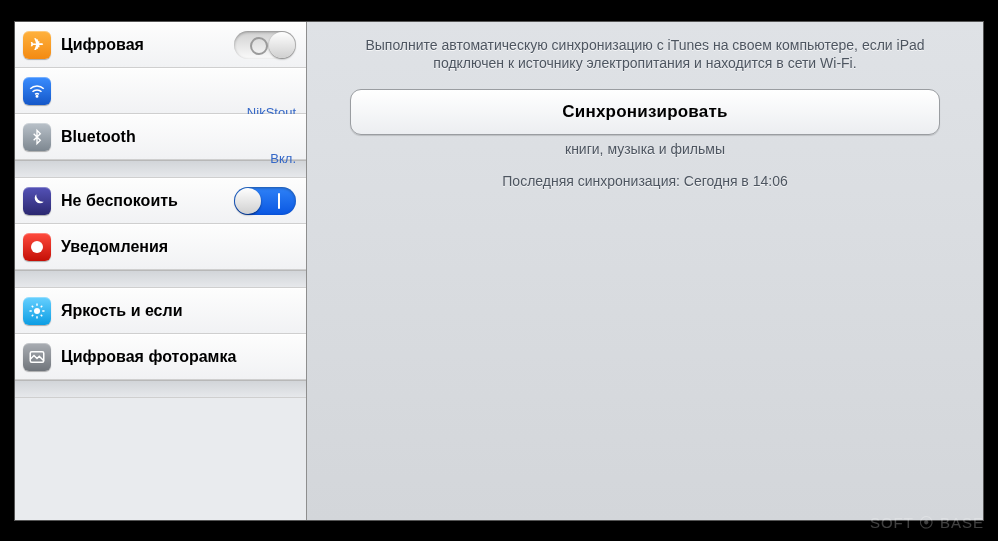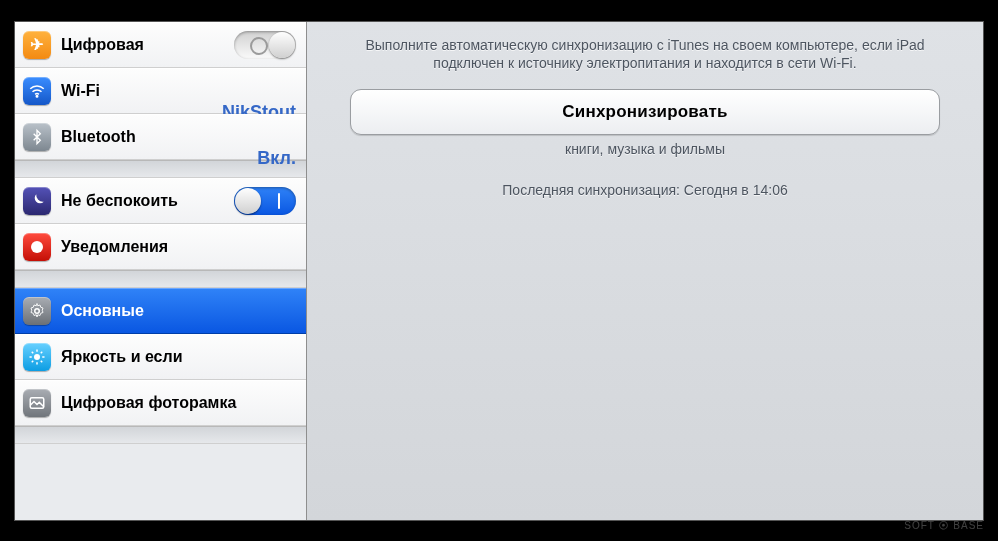--- a/index.html
+++ b/index.html
@@ -54,23 +54,23 @@
       margin-right:10px;
       display:flex;align-items:center;justify-content:center;
       font-size:16px;
       color:#fff;
       flex:0 0 28px;
       box-shadow:inset 0 1px 0 rgba(255,255,255,.3),0 1px 1px rgba(0,0,0,.3);
     }
     .lbl{flex:1;white-space:nowrap;}
     .value{
       color:#3568c7;
-      font-weight:bold;
+      font-weight:normal;
       margin-left:auto;
-      font-size:18px;
+      font-size:13px;
       margin-top:44px;
     }
     .gap{
       height:18px;
       background:linear-gradient(#d2d5d9,#e6e8eb);
       border-top:1px solid #b8b8b8;
       border-bottom:1px solid #cfcfcf;
     }
     
     .toggle{
@@ -134,25 +134,25 @@
       box-shadow:0 1px 1px rgba(0,0,0,.15);
       color:#000;
       letter-spacing:.2px;
     }
     .caption{
       margin-top:6px;
       color:#4d5560;
       font-size:14px;
       text-shadow:0 1px 0 rgba(255,255,255,.7);
     }
-    .caption + .caption{margin-top:25px;}
+    .caption + .caption{margin-top:16px;}
     .watermark{
       position:absolute;
       right:14px;bottom:10px;
-      font-size:10px;
+      font-size:15px;
       letter-spacing:1px;
       color:rgba(255,255,255,.25);
       font-family:Arial,Helvetica,sans-serif;
       pointer-events:none;
     }
   </style>
 </head>
 <body>
 
 <div class="device">
@@ -168,21 +168,20 @@
 
     <div class="row">
       <span class="ico i-wifi">
         <svg width="18" height="18" viewBox="0 0 24 24" fill="none" stroke="#fff" stroke-width="2">
             <path d="M3 9c5-5 13-5 18 0"></path>
             <path d="M6 13c3.3-3.3 8.7-3.3 12 0"></path>
             <path d="M9.5 16.5c1.4-1.4 3.6-1.4 5 0"></path>
             <circle cx="12" cy="19" r="1" fill="#fff"></circle>
           </svg>
       </span>
-      <span class="lbl">Wi-Fi</span>
       <span class="value">NikStout</span>
     </div>
 
     <div class="row">
       <span class="ico i-bt">
         <svg width="16" height="20" viewBox="0 0 24 24" fill="none" stroke="#fff" stroke-width="2">
             <path d="M7 7l10 10-5 5V2l5 5L7 17"></path>
           </svg>
       </span>
       <span class="lbl">Bluetooth</span>
@@ -207,29 +206,20 @@
       <span class="ico i-notif">
         <svg width="16" height="16" viewBox="0 0 24 24" fill="#fff">
             <circle cx="12" cy="12" r="9"></circle>
           </svg>
       </span>
       <span class="lbl">Уведомления</span>
     </div>
 
     <div class="gap"></div>
 
-    <div class="row selected">
-      <span class="ico i-gear">
-        <svg width="18" height="18" viewBox="0 0 24 24" fill="#fff">
-            <circle cx="12" cy="12" r="3" fill="none" stroke="#fff" stroke-width="2"></circle>
-            <path d="M12 2l1 3 3-1 1 3 3 1-1 3 1 3-3 1-1 3-3-1-1 3-1-3-3 1-1-3-3-1 1-3-1-3 3-1 1-3 3 1z" fill="none" stroke="#fff" stroke-width="1.2"></path>
-          </svg>
-      </span>
-      <span class="lbl">Основные</span>
-    </div>
 
 
     <div class="row">
       <span class="ico i-bright">
         <svg width="18" height="18" viewBox="0 0 24 24" fill="#fff">
             <circle cx="12" cy="12" r="4"></circle>
             <g stroke="#fff" stroke-width="2">
               <line x1="12" y1="2" x2="12" y2="5"></line>
               <line x1="12" y1="19" x2="12" y2="22"></line>
               <line x1="2" y1="12" x2="5" y2="12"></line>

